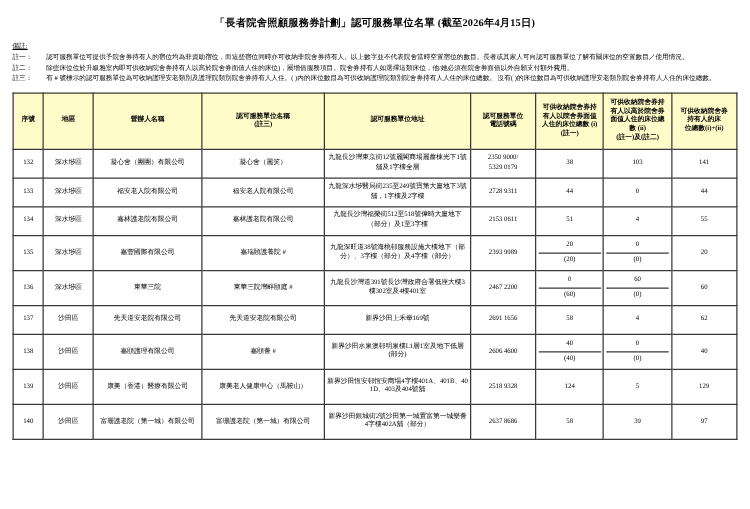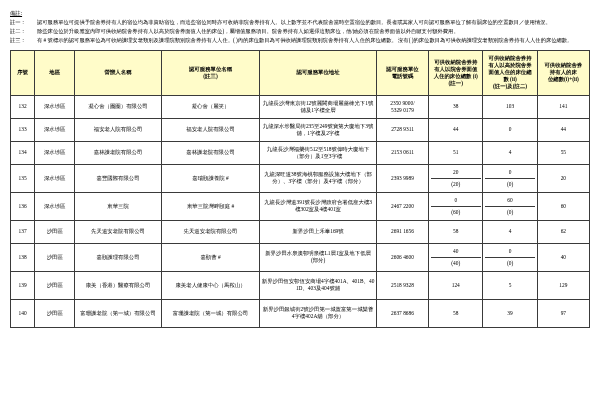--- a/index.html
+++ b/index.html
@@ -97,20 +97,21 @@
   }
   .split-top { border-bottom: 0.6px solid #3a3a3a; }
   tbody tr { height: 23px; }
   tbody tr.tall { height: 28px; }
 </style>
 </head>
 <body>
 
 <div class="page">
 
+  <div class="doc-title">「長者院舍照顧服務券計劃」認可服務單位名單 (截至2026年4月15日)</div>
 
   <div class="notes">
     <div class="notes-label">備註:</div>
 
     <div class="note-row">
       <span class="note-key">註一：</span>
       <span class="note-text">認可服務單位可提供予院舍券持有人的宿位均為非資助宿位，而這些宿位同時亦可收納非院舍券持有人。以上數字並不代表院舍當時空置宿位的數目。長者或其家人可向認可服務單位了解有關床位的空置數目／使用情況。</span>
     </div>
 
     <div class="note-row">

